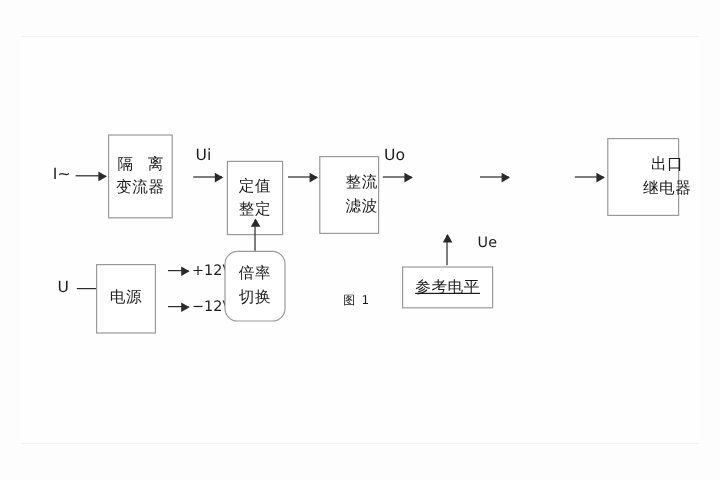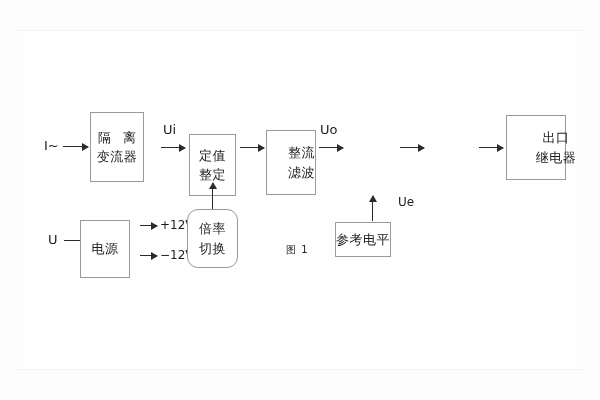--- a/index.html
+++ b/index.html
@@ -163,18 +163,18 @@
   <div class="box" style="left:187px; top:209px; width:51px; height:59px;border-radius:11px;">
     <span class="ln">倍率</span>
     <span class="ln">切换</span>
   </div>
 
   <div class="varrow" style="left:212px; top:183px; height:26px;"></div>
 
   <div class="label small" style="left:364px; top:196px;margin-left:34px;">Ue</div>
   <div class="varrow" style="left:372px; top:196px; height:25px;"></div>
 
-  <div class="box" style="left:335px; top:222px; width:56px; height:35px;">
+  <div class="box" style="left:335px; top:222px; width:76px; height:35px;text-decoration:underline;">
     <span class="ln">参考电平</span>
   </div>
 
   <div class="caption" style="left:286px; top:243px;">图 1</div>
 </div>
 
 </body></html>

